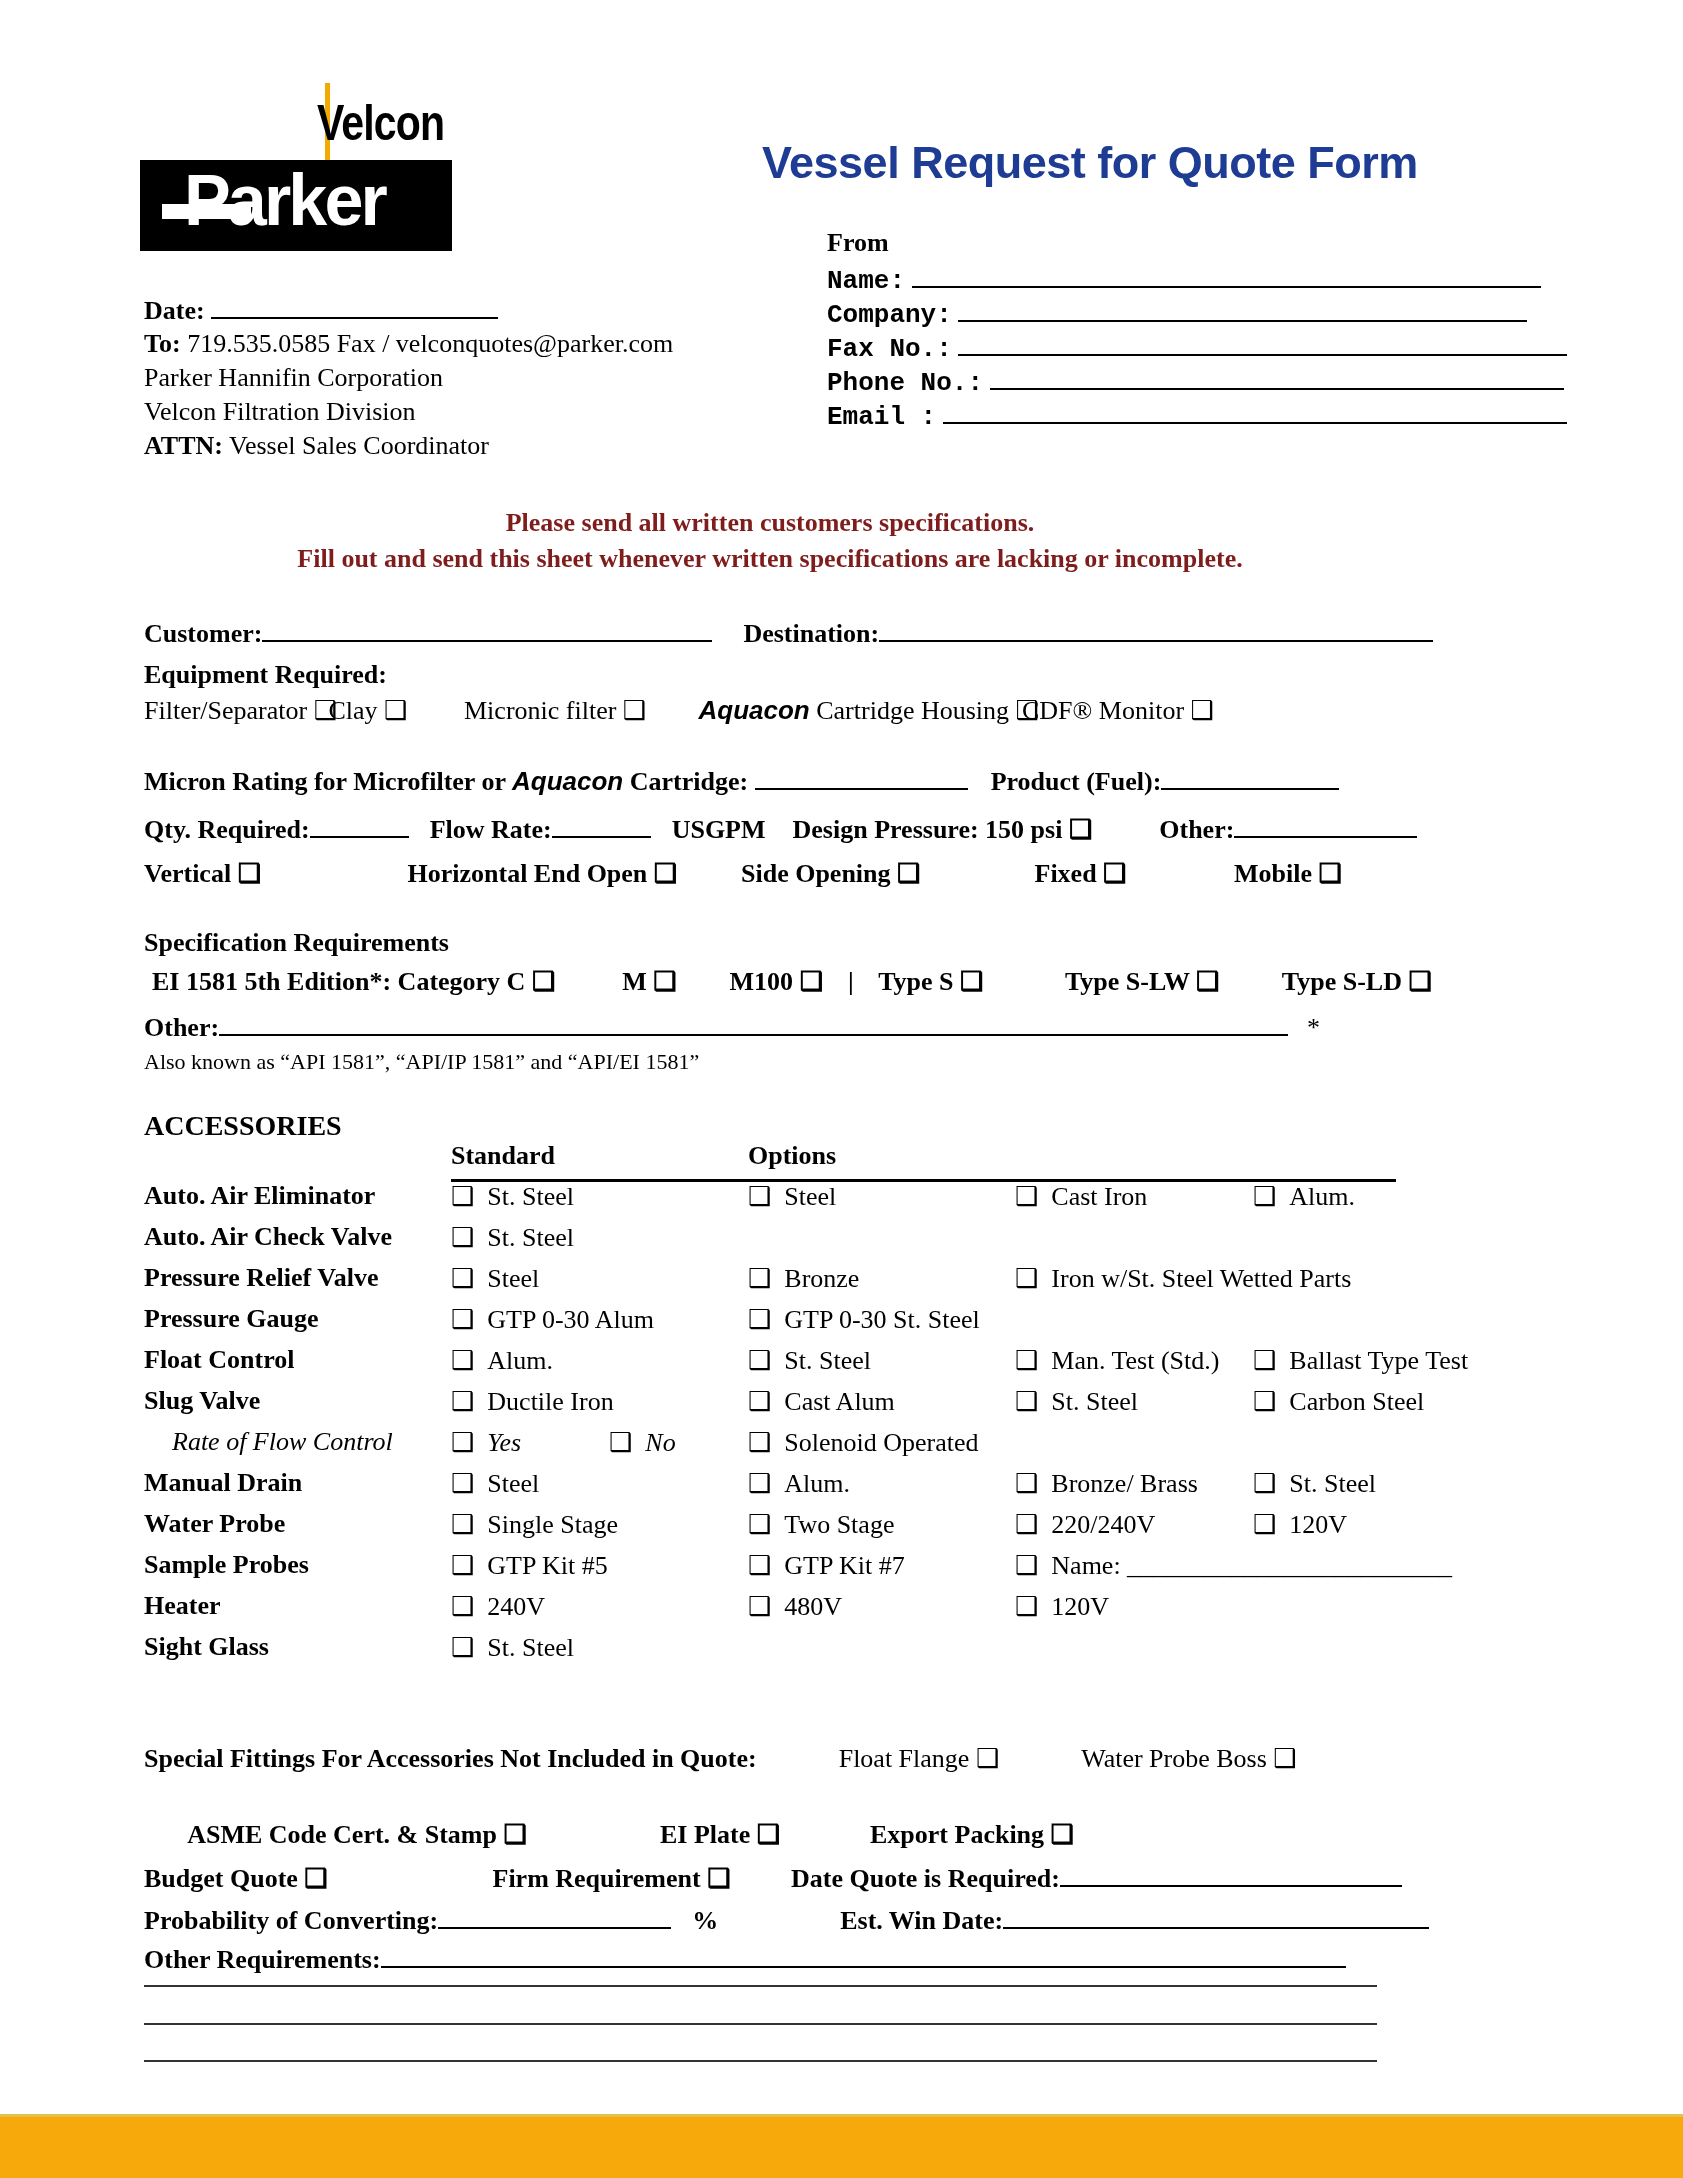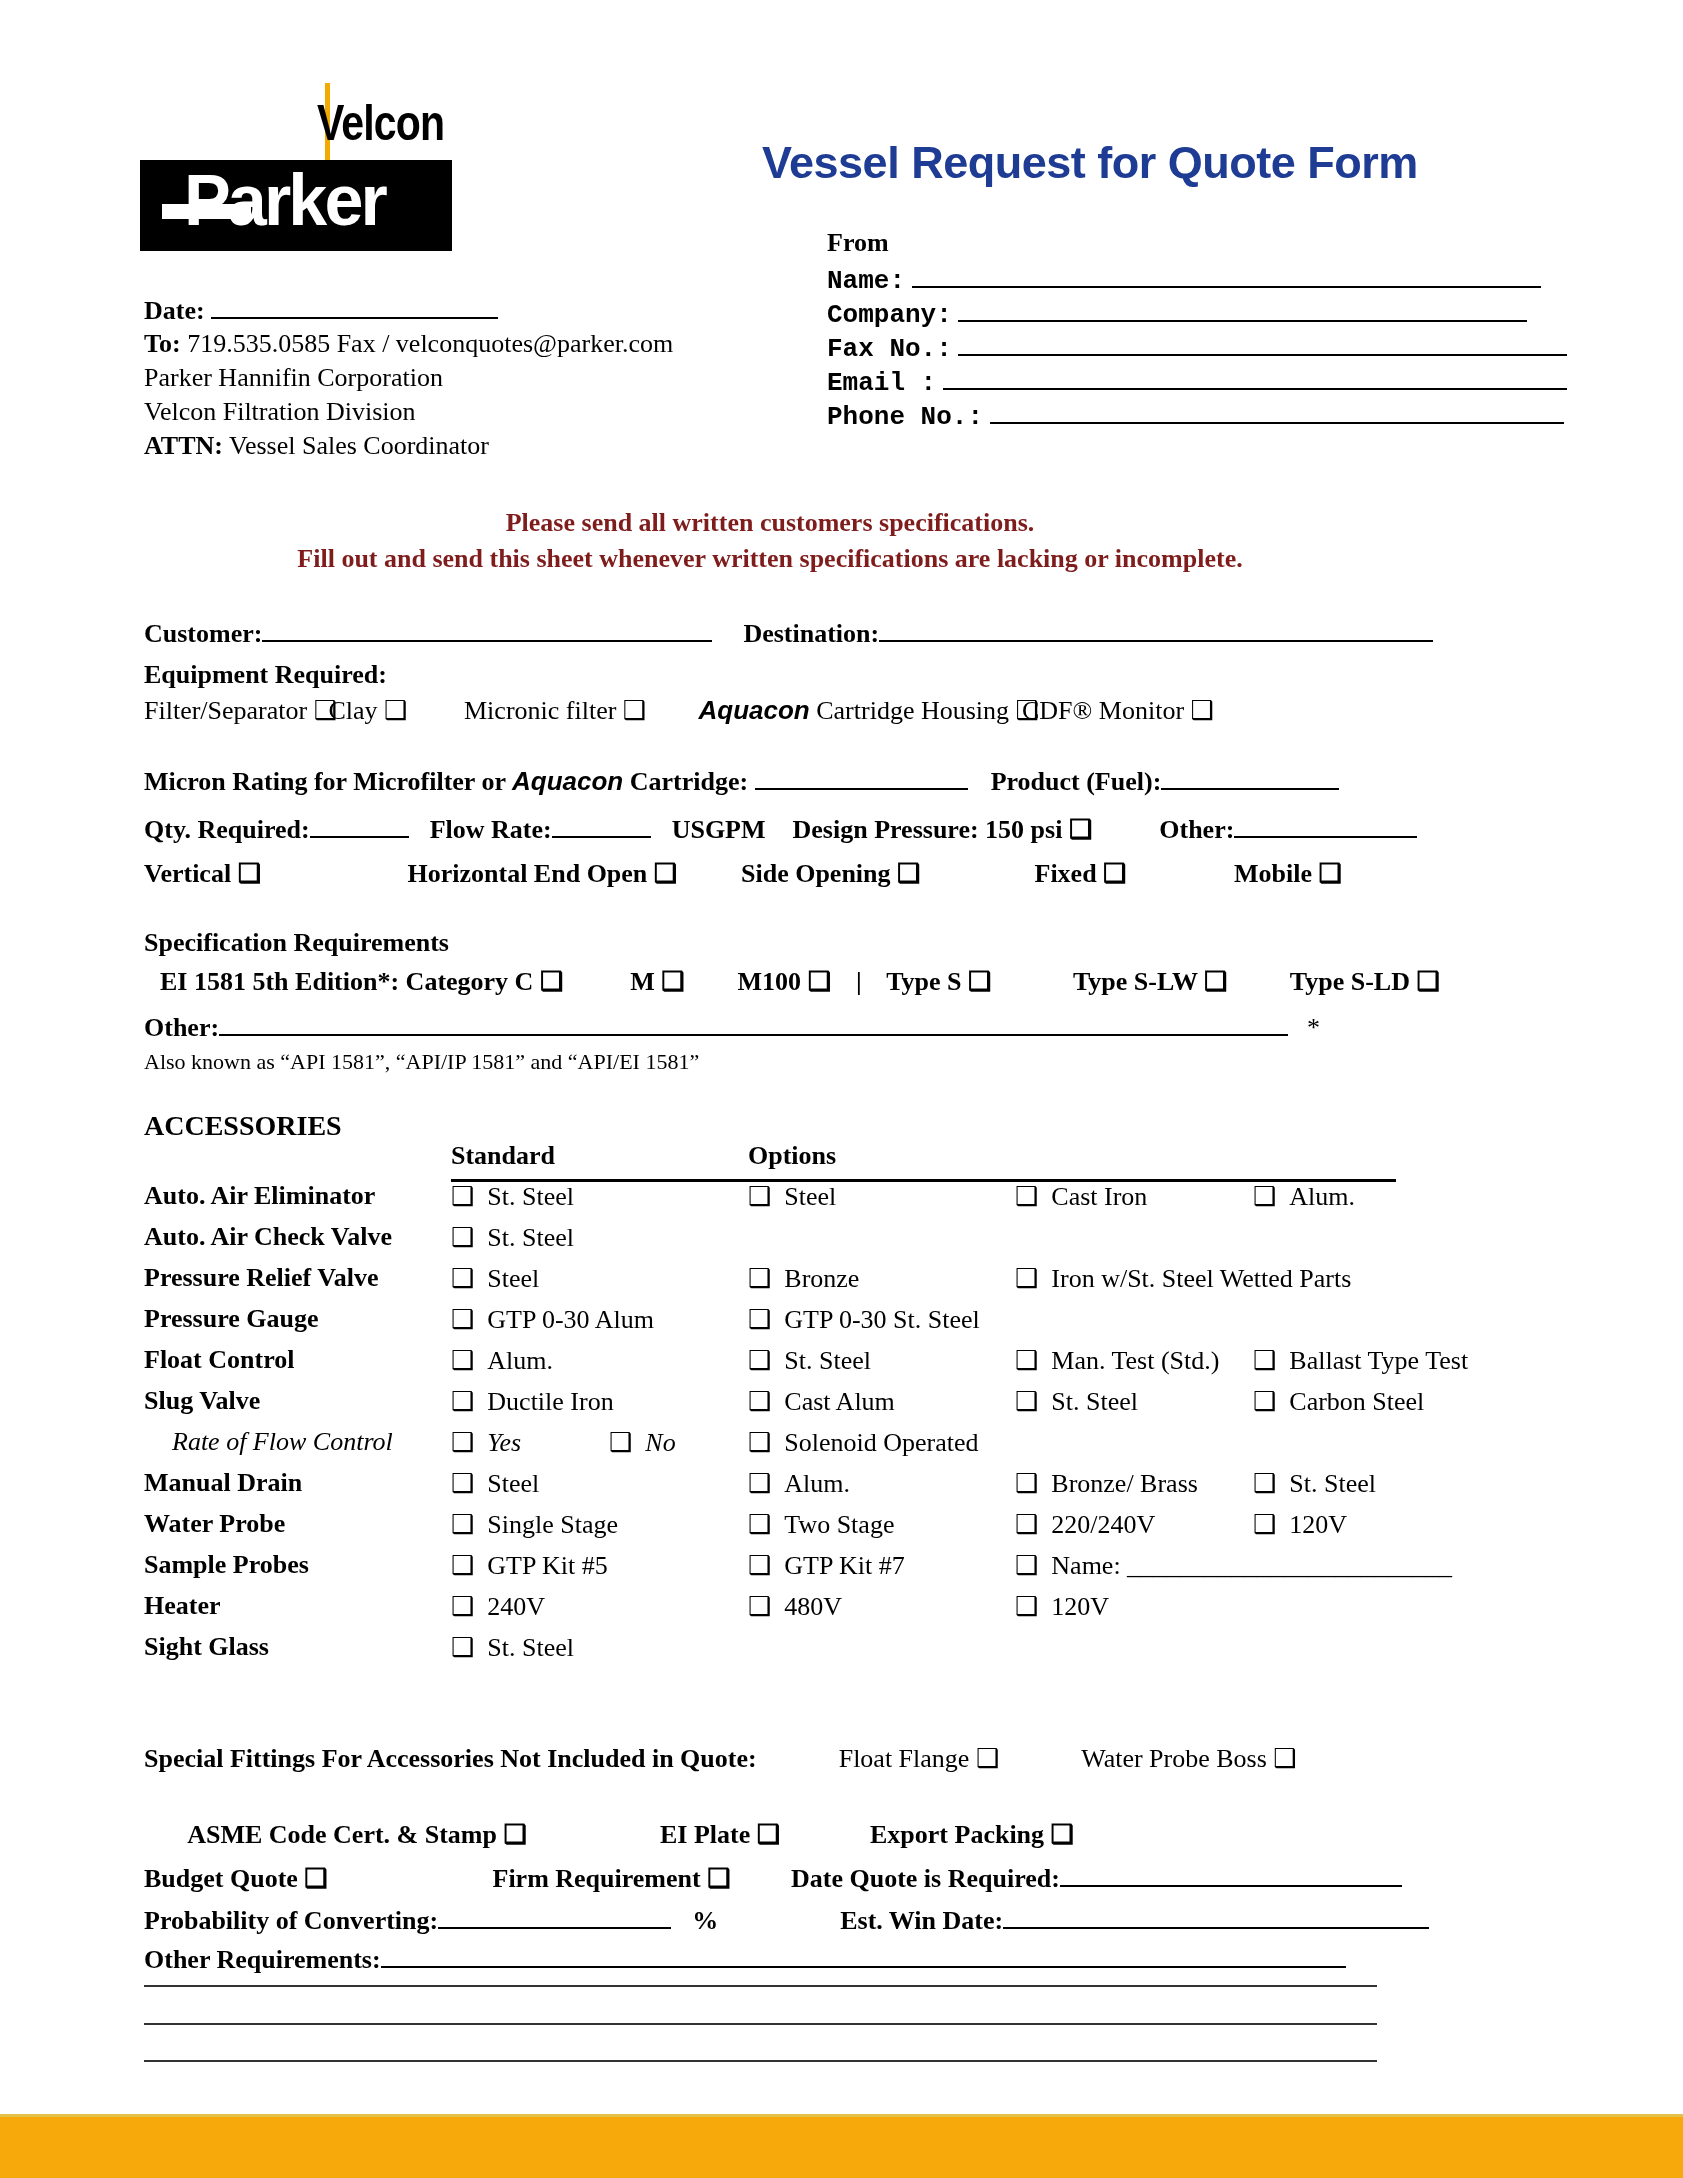--- a/index.html
+++ b/index.html
@@ -68,21 +68,21 @@
 
   #cust-row{left:144px;top:614px;}
   #equip-label{left:144px;top:658px;}
   #equip-row{left:144px;top:693px;}
 
   #micron-row{left:144px;top:762px;}
   #qty-row{left:144px;top:810px;}
   #orient-row{left:144px;top:857px;}
 
   #spec-head{left:144px;top:926px;}
-  #spec-row{left:160px;top:965px;}
+  #spec-row{left:152px;top:965px;}
   #spec-other{left:144px;top:1008px;}
   #spec-note{left:144px;top:1045px;font-size:22px;}
 
   #acc-title{left:144px;top:1109px;font-size:28px;}
 
   .acc-table{position:absolute;left:144px;top:1141px;width:1252px;}
   .acc-hdr{position:relative;height:40px;}
   .acc-hdr .h{position:absolute;font-weight:bold;font-size:26px;}
   .acc-hdr .h1{left:307px;}
   .acc-hdr .h2{left:604px;}
@@ -159,26 +159,26 @@
     </div>
     <div class="frow">
       <span class="b lbl">Company:</span>
       <span class="ln" style="width:569px"></span>
     </div>
     <div class="frow">
       <span class="b lbl">Fax No.:</span>
       <span class="ln" style="width:609px"></span>
     </div>
     <div class="frow">
+      <span class="b lbl">Phone No.:</span>
+      <span class="ln" style="width:574px"></span>
+    </div>
+    <div class="frow">
       <span class="b lbl">Email :</span>
       <span class="ln" style="width:624px"></span>
-    </div>
-    <div class="frow">
-      <span class="b lbl">Phone No.:</span>
-      <span class="ln" style="width:574px"></span>
     </div>
   </div>
 
   <div class="notice">
     <div>Please send all written customers specifications.</div>
     <div>Fill out and send this sheet whenever written specifications are lacking or incomplete.</div>
   </div>
 
   <div class="blk" id="cust-row">
     <span class="b">Customer:</span><span class="ln" style="width:450px"></span>

